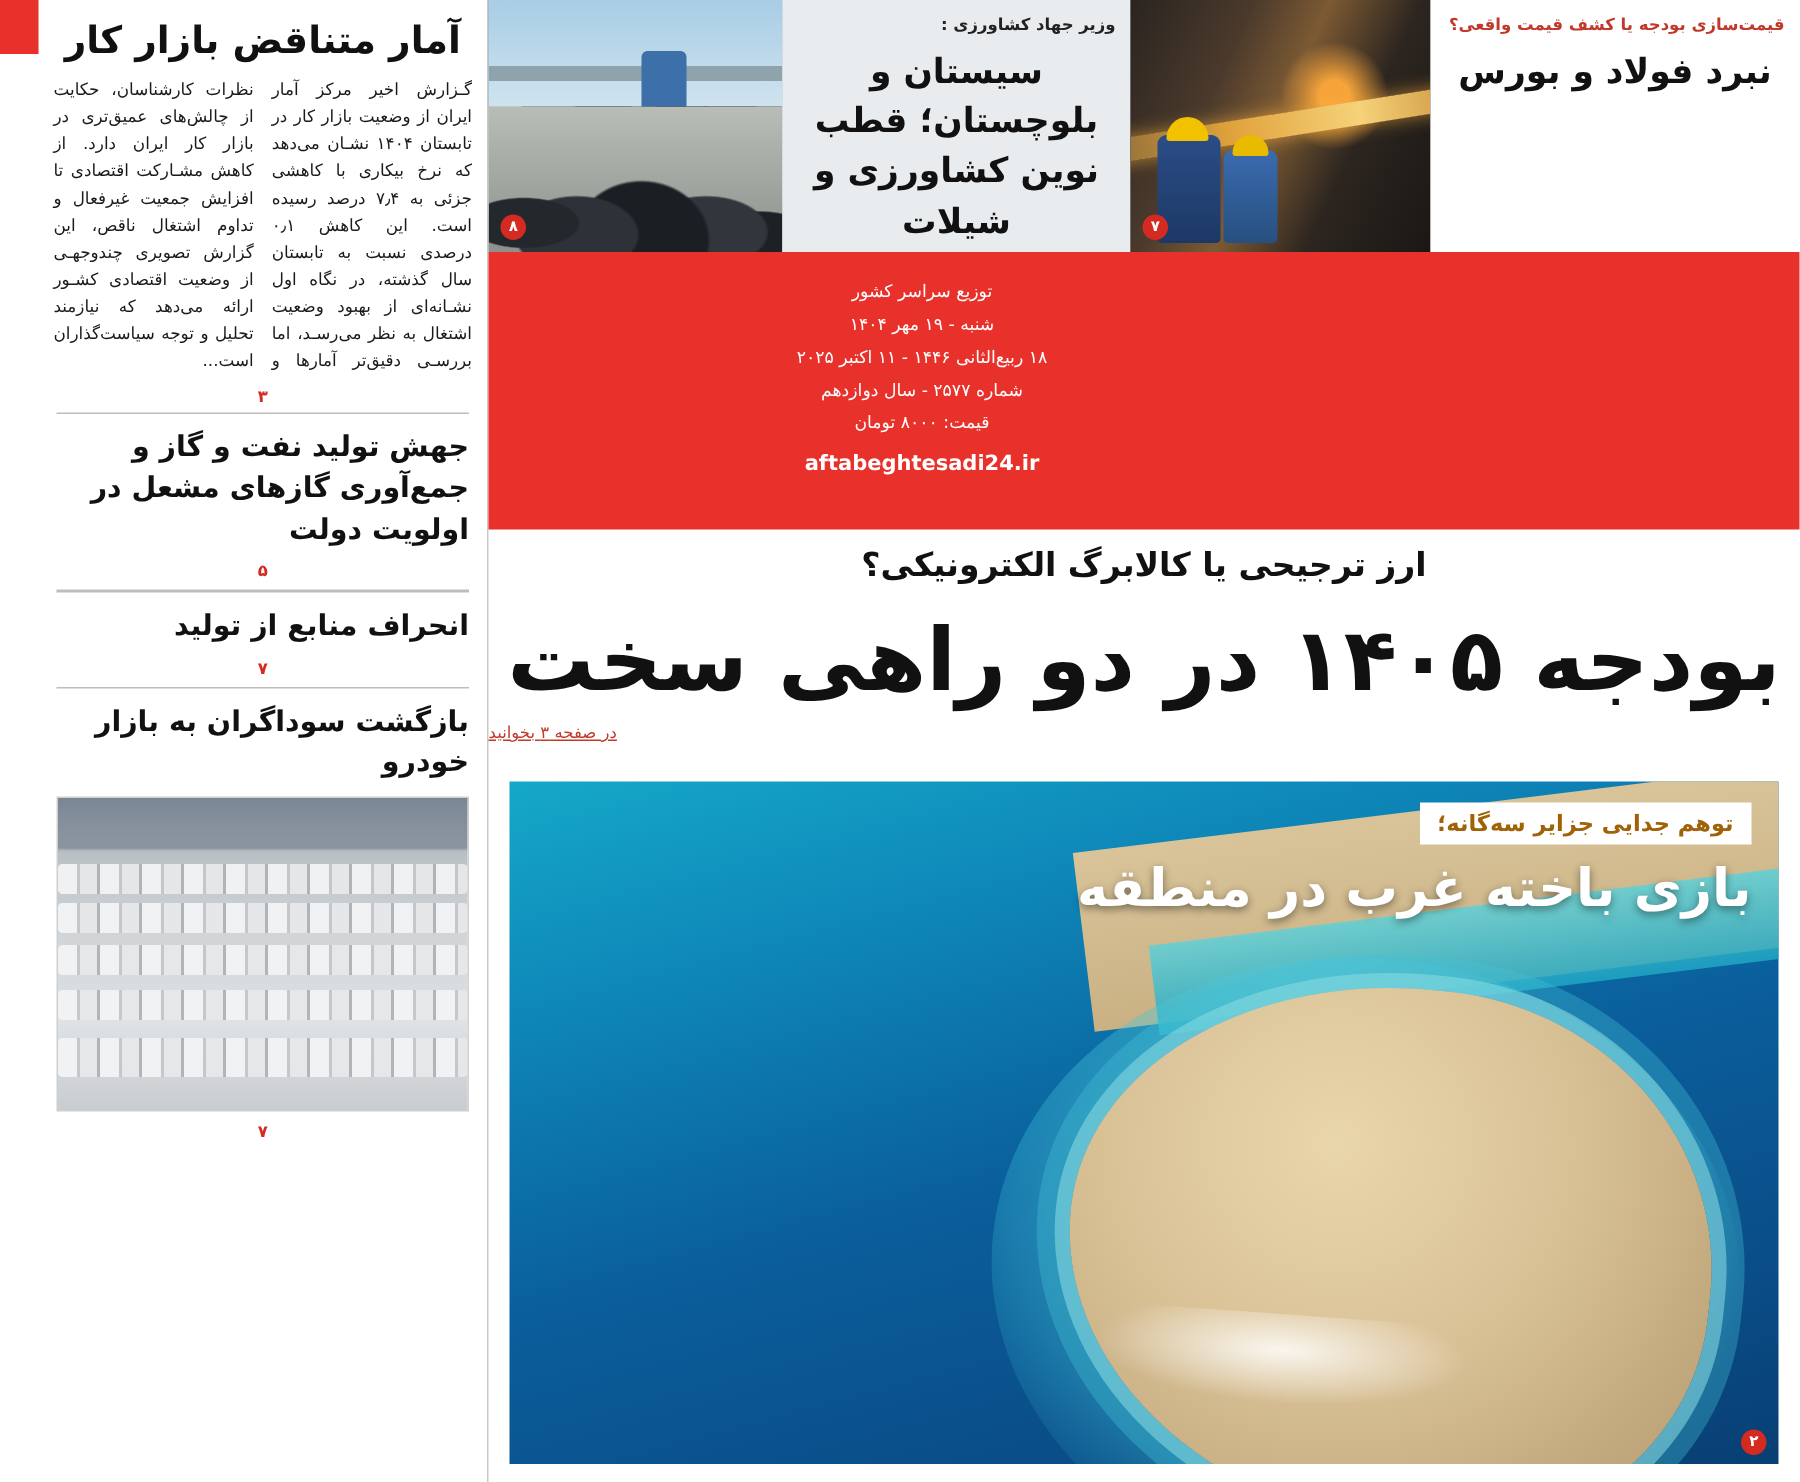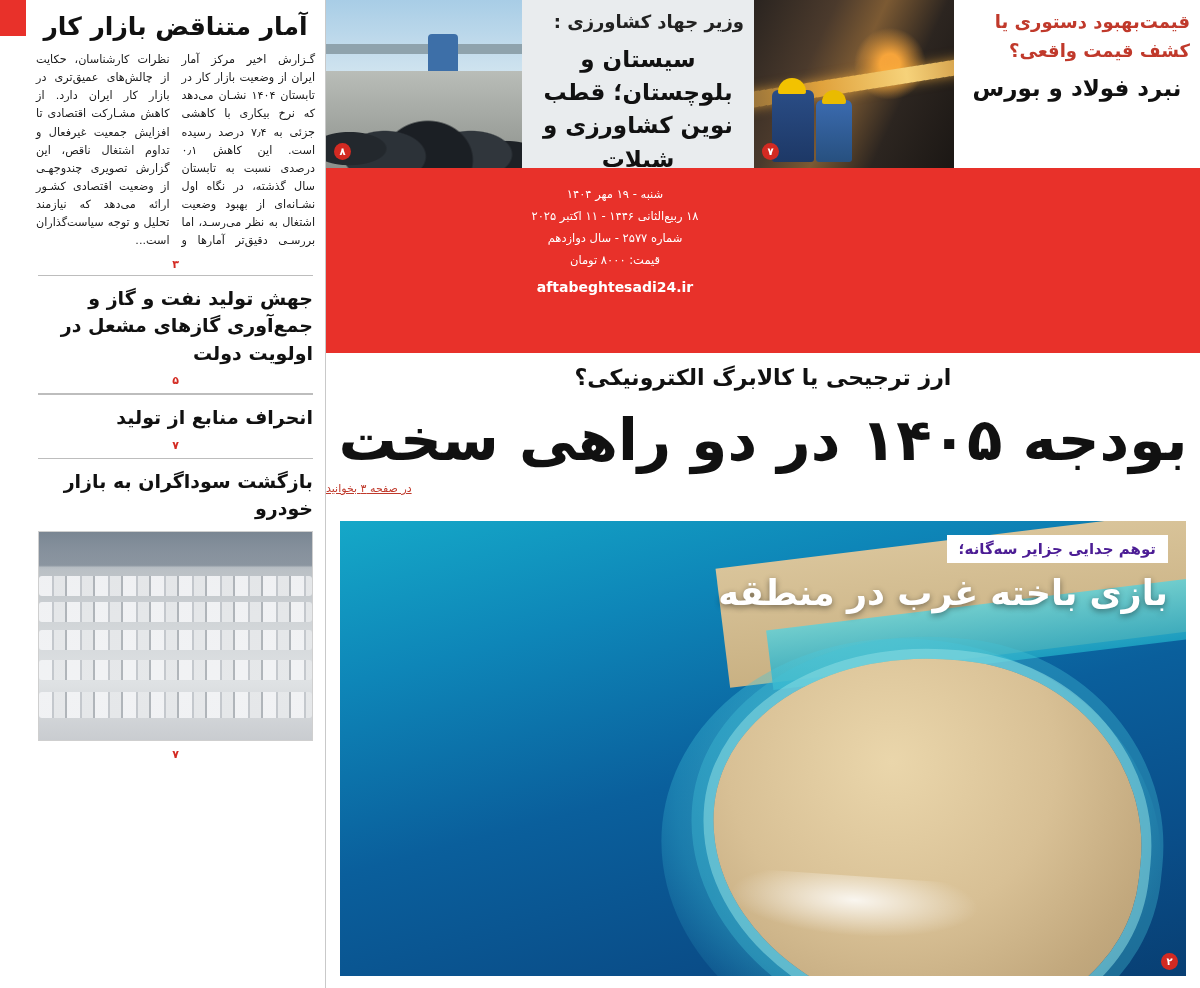--- a/index.html
+++ b/index.html
@@ -124,21 +124,21 @@
     height: 168px;
     overflow: hidden;
   }
   .photo-a { left: 0; width: 196px; background: linear-gradient(180deg,#6f86a5,#9fb2c6); }
   .photo-b { left: 196px; width: 232px; background: #e9ecee; }
   .photo-c { left: 428px; width: 200px; background: #101010; }
   .photo-d { left: 628px; width: 246px; background: #fff; }
 
   .kicker-box { padding: 8px 10px 0 10px; direction: rtl; }
   .kicker {
-    font-size: 18px; font-weight: bold; color: #222; line-height: 1.6;
+    font-size: 11px; font-weight: bold; color: #222; line-height: 1.6;
     text-align: right;
   }
   .kicker-red { color: #c0392b; }
   .headline-r {
     font-size: 23px; font-weight: bold; color: #111; line-height: 1.45;
     text-align: center; margin-top: 6px; direction: rtl;
   }
   .pg-badge {
     position: absolute;
     width: 17px; height: 17px; border-radius: 50%;
@@ -304,21 +304,21 @@
   }
   .island-photo .white-edge {
     position: absolute; left: 46%; top: 78%;
     width: 250px; height: 60px;
     background: radial-gradient(ellipse at 50% 40%, rgba(255,255,255,.85), rgba(255,255,255,0) 70%);
     transform: rotate(4deg);
   }
   .overlay-kicker {
     position: absolute; top: 14px; right: 18px;
     background: #ffffff;
-    color: #4c1d95;
+    color: #a16207;
     font-size: 15px; font-weight: bold;
     padding: 5px 12px;
     direction: rtl;
   }
   .overlay-head {
     position: absolute; top: 52px; right: 18px;
     color: #ffffff;
     font-size: 35px; font-weight: bold;
     text-shadow: 0 2px 6px rgba(0,0,0,.45);
     direction: rtl;
@@ -398,28 +398,29 @@
         <div class="worker"></div>
         <div class="helmet"></div>
         <div class="worker2"></div>
         <div class="helmet2"></div>
       </div>
       <div class="pg-badge" style="left:8px; bottom:8px;">۷</div>
     </div>
 
     <div class="photo-block photo-d">
       <div class="kicker-box">
-        <div class="kicker kicker-red">قیمت‌بهبود دستوری یا کشف قیمت واقعی؟</div>
+        <div class="kicker kicker-red">قیمت‌سازی بودجه یا کشف قیمت واقعی؟</div>
         <div class="headline-r">نبرد فولاد و بورس</div>
       </div>
     </div>
   </div>
 
   <div class="masthead">
     <div class="masthead-info">
+      <div class="li">توزیع سراسر کشور</div>
       <div class="li">شنبه - ۱۹ مهر ۱۴۰۴</div>
       <div class="li">۱۸ ربیع‌الثانی ۱۴۴۶ - ۱۱ اکتبر ۲۰۲۵</div>
       <div class="li">شماره ۲۵۷۷ - سال دوازدهم</div>
       <div class="li">قیمت: ۸۰۰۰ تومان</div>
       <div class="site">aftabeghtesadi24.ir</div>
     </div>
   </div>
 
   <div class="main-area">
     <div class="sub-head">ارز ترجیحی یا کالابرگ الکترونیکی؟</div>

